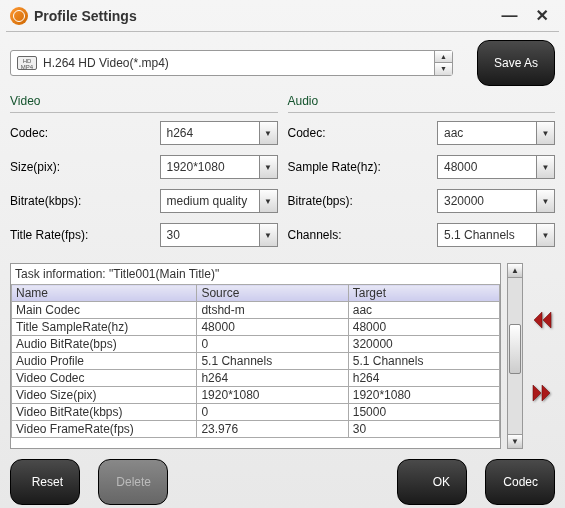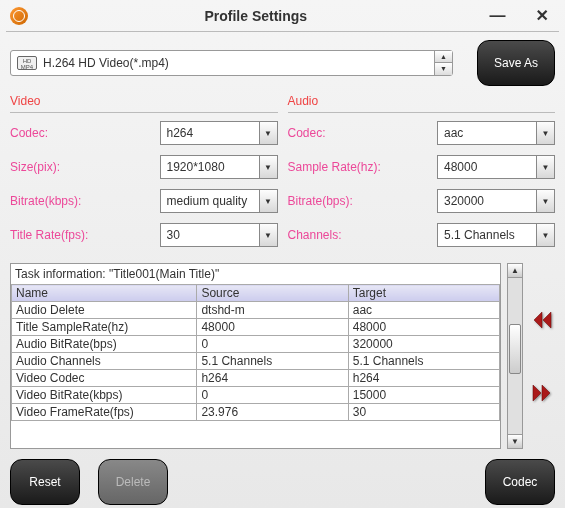--- a/index.html
+++ b/index.html
@@ -9,22 +9,21 @@
   background: linear-gradient(to bottom, #f5f5f5, #e8e8e8);
   width: 565px;
   height: 508px;
   overflow: hidden;
   color: #333;
 }
 .titlebar {
   display: flex;
   align-items: center;
   padding: 6px 10px;
-  gap: 18px;
-  text-align: center;
+  gap: 6px;
 }
 .app-icon {
   width: 18px; height: 18px;
   background: linear-gradient(135deg, #ff9933, #cc6600);
   border-radius: 50%;
   position: relative;
 }
 .app-icon::after {
   content: "";
   position: absolute;
@@ -85,56 +84,56 @@
 .spinner div:first-child { border-bottom: 1px solid #999; }
 .dark-btn {
   background: linear-gradient(to bottom, #4a4a4a, #1a1a1a);
   color: #fff;
   border: 1px solid #000;
   border-radius: 12px;
   padding: 15px 16px;
   font-size: 12px;
   cursor: pointer;
   min-width: 70px;
-  text-align: center;
+  text-align: right;
 }
 .dark-btn.disabled {
   background: linear-gradient(to bottom, #888, #666);
   color: #bbb;
   cursor: default;
 }
 .groups {
   display: flex;
   gap: 10px;
   padding: 0 10px;
 }
 .group {
   flex: 1;
   position: relative;
 }
 .group-label {
   font-size: 12px;
-  color: #ef4444;
+  color: #14532d;
   padding-bottom: 4px;
 }
 .group-line {
   height: 1px;
   background: #bbb;
   margin-bottom: 8px;
 }
 .field-row {
   display: flex;
   align-items: center;
   margin-bottom: 10px;
   gap: 6px;
 }
 .field-label {
   flex: 1;
   font-size: 12px;
-  color: #ec4899;
+  color: #000000;
 }
 .combo {
   width: 118px;
   height: 24px;
   display: flex;
   align-items: center;
   background: #fff;
   border: 1px solid #888;
 }
 .combo-text {
@@ -332,43 +331,48 @@
         </colgroup>
       <thead>
         <tr>
           <th>Name</th>
           <th>Source</th>
           <th>Target</th>
         </tr>
       </thead>
       <tbody id="task-body">
           <tr>
-            <td>Audio Delete</td>
+            <td>Main Codec</td>
             <td>dtshd-m</td>
             <td>aac</td>
           </tr>
           <tr>
             <td>Title SampleRate(hz)</td>
             <td>48000</td>
             <td>48000</td>
           </tr>
           <tr>
             <td>Audio BitRate(bps)</td>
             <td>0</td>
             <td>320000</td>
           </tr>
           <tr>
-            <td>Audio Channels</td>
+            <td>Audio Profile</td>
             <td>5.1 Channels</td>
             <td>5.1 Channels</td>
           </tr>
           <tr>
             <td>Video Codec</td>
             <td>h264</td>
             <td>h264</td>
+          </tr>
+          <tr>
+            <td>Video Size(pix)</td>
+            <td>1920*1080</td>
+            <td>1920*1080</td>
           </tr>
           <tr>
             <td>Video BitRate(kbps)</td>
             <td>0</td>
             <td>15000</td>
           </tr>
           <tr>
             <td>Video FrameRate(fps)</td>
             <td>23.976</td>
             <td>30</td>
@@ -389,14 +393,15 @@
     <svg width="22" height="20">
       <path d="M2 2 L10 10 L2 18 Z M11 2 L19 10 L11 18 Z" fill="#aa1a1a" stroke="#600" stroke-width="0.5"></path>
     </svg>
   </div>
 </div>
 
 <div class="footer">
   <div class="dark-btn">Reset</div>
   <div class="dark-btn disabled">Delete</div>
   <div class="spacer"></div>
+  <div class="dark-btn">OK</div>
   <div class="dark-btn">Codec</div>
 </div>
 
 </body></html>

